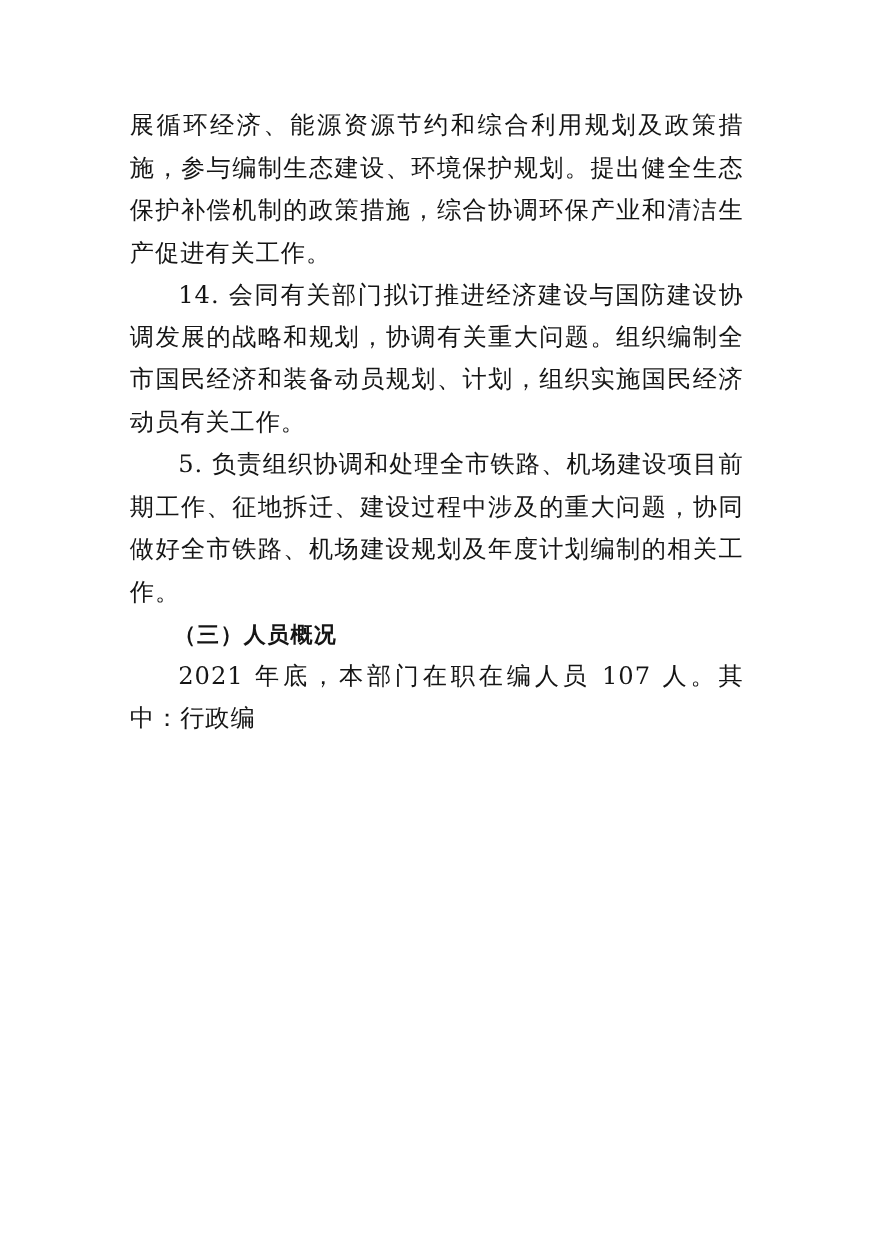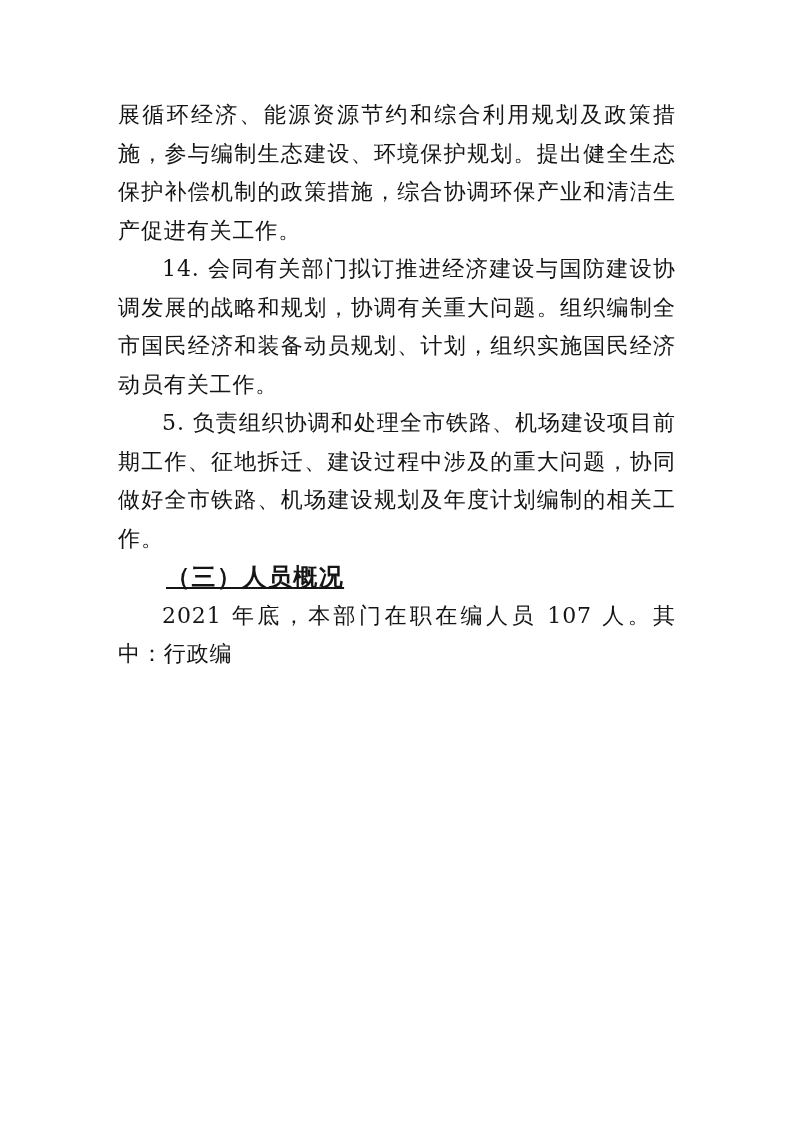--- a/index.html
+++ b/index.html
@@ -32,25 +32,24 @@
       text-indent: 2em;
       letter-spacing: 0.04em;
     }
     .para.continuation {
       text-indent: 0;
     }
     .section-heading {
       margin: 0;
       padding: 0;
       text-indent: 2em;
-      font-size: 24px;
+      font-size: 20px;
       line-height: 38.5px;
       font-weight: bold;
       letter-spacing: 0.06em;
-      text-decoration: underline;
     }
     .page-footer {
       position: absolute;
       left: 0;
       right: 0;
       top: 1020px;
       text-align: center;
     }
     .page-number {
       font-family: "Liberation Sans", sans-serif;

